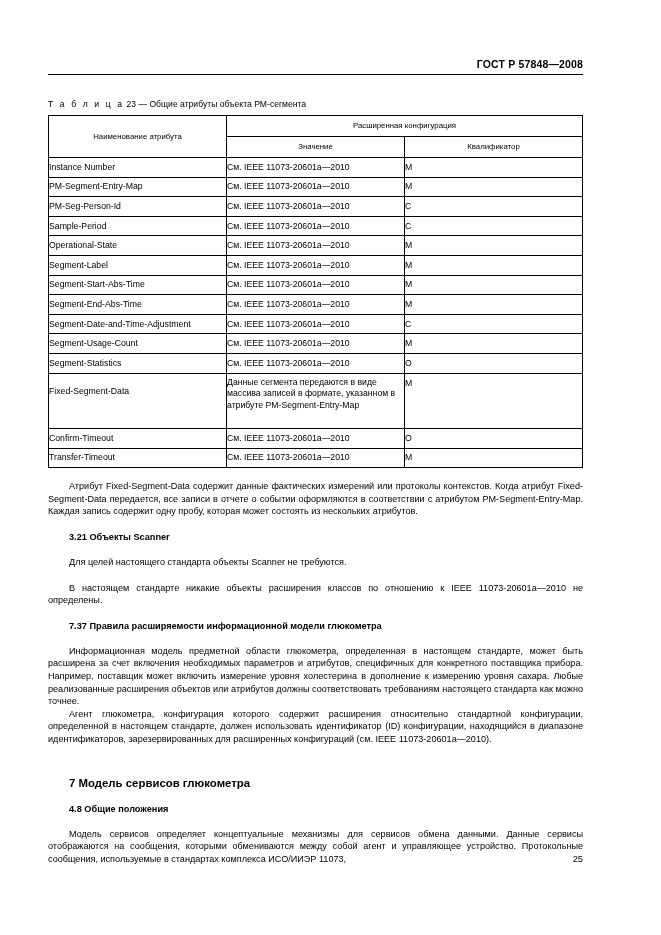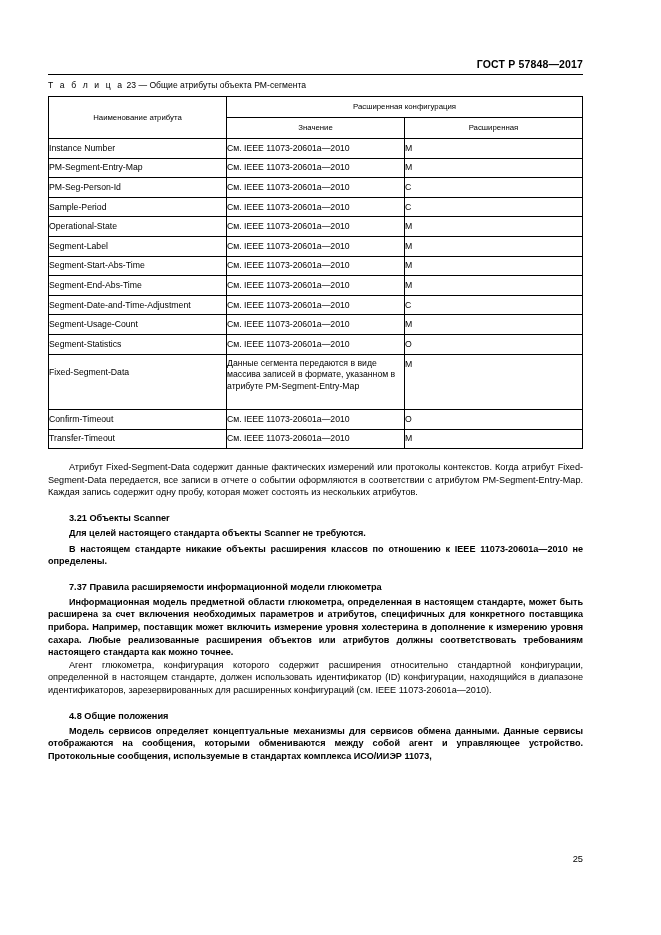--- a/index.html
+++ b/index.html
@@ -39,21 +39,21 @@
   }
   .page-header .hdr-rule {
     margin-top: 3px;
     border-bottom: 1.1px solid #000;
     width: 100%;
   }
 
   
   .content {
     position: absolute;
-    top: 80px;
+    top: 99px;
     left: 48px;
     width: 535px;
   }
 
   
   .table-caption {
     font-size: 8.6px;
     line-height: 11px;
     margin: 0 0 5px 0;
     white-space: nowrap;
@@ -118,21 +118,21 @@
   
   p.para {
     font-size: 9.1px;
     line-height: 12.6px;
     text-align: justify;
     margin: 0;
     text-indent: 21px;
     hyphens: manual;
   }
   p.para.first-after-table { margin-top: 12px; }
-  p.para.tight { margin-top: 3px; font-weight: bold; }
+  p.para.tight { margin-top: 13px; }
 
   h3.head-sub {
     font-size: 9.2px;
     font-weight: bold;
     line-height: 12px;
     margin: 13px 0 0 0;
     text-indent: 21px;
   }
   h2.head-main {
     font-size: 11.4px;
@@ -150,42 +150,42 @@
     font-size: 9.3px;
     line-height: 12px;
   }
 </style>
 </head>
 <body>
 
 <div class="page">
 
   <div class="page-header">
-    <div class="hdr-text">ГОСТ Р 57848—2017</div>
+    <div class="hdr-text">ГОСТ Р 57848—2008</div>
     <div class="hdr-rule"></div>
   </div>
 
   <div class="content">
 
     <p class="table-caption">
       <span class="tc-label">Т а б л и ц а</span>
       <span>23</span>
       <span>—</span>
       <span>Общие атрибуты объекта PM-сегмента</span>
     </p>
 
     <table class="attr-table">
       <thead>
         <tr>
           <th class="col-name" rowspan="2">Наименование атрибута</th>
           <th colspan="2">Расширенная конфигурация</th>
         </tr>
         <tr>
           <th class="col-value">Значение</th>
-          <th class="col-qual">Расширенная</th>
+          <th class="col-qual">Квалификатор</th>
         </tr>
       </thead>
       <tbody id="table-body">
           <tr>
             <td class="cell-name">Instance Number</td>
             <td class="cell-value">См. IEEE 11073-20601a—2010</td>
             <td class="cell-qual">M</td>
           </tr>
           <tr>
             <td class="cell-name">PM-Segment-Entry-Map</td>
@@ -259,20 +259,21 @@
 
     <h3 class="head-sub">3.21 Объекты Scanner</h3>
     <p class="para tight">Для целей настоящего стандарта объекты Scanner не требуются.</p>
 
     <p class="para tight">В настоящем стандарте никакие объекты расширения классов по отношению к IEEE 11073-20601a—2010 не определены.</p>
 
     <h3 class="head-sub">7.37 Правила расширяемости информационной модели глюкометра</h3>
     <p class="para tight">Информационная модель предметной области глюкометра, определенная в настоящем стандарте, может быть расширена за счет включения необходимых параметров и атрибутов, специфичных для конкретного поставщика прибора. Например, поставщик может включить измерение уровня холестерина в дополнение к измерению уровня сахара. Любые реализованные расширения объектов или атрибутов должны соответствовать требованиям настоящего стандарта как можно точнее.</p>
     <p class="para">Агент глюкометра, конфигурация которого содержит расширения относительно стандартной конфигурации, определенной в настоящем стандарте, должен использовать идентификатор (ID) конфигурации, находящийся в диапазоне идентификаторов, зарезервированных для расширенных конфигураций (см. IEEE 11073-20601a—2010).</p>
 
+    <h2 class="head-main">7 Модель сервисов глюкометра</h2>
     <h3 class="head-sub">4.8 Общие положения</h3>
     <p class="para tight">Модель сервисов определяет концептуальные механизмы для сервисов обмена данными. Данные сервисы отображаются на сообщения, которыми обмениваются между собой агент и управляющее устройство. Протокольные сообщения, используемые в стандартах комплекса ИСО/ИИЭР 11073,</p>
 
   </div>
 
   <div class="page-number">25</div>
 
 </div>
 
 </body></html>

